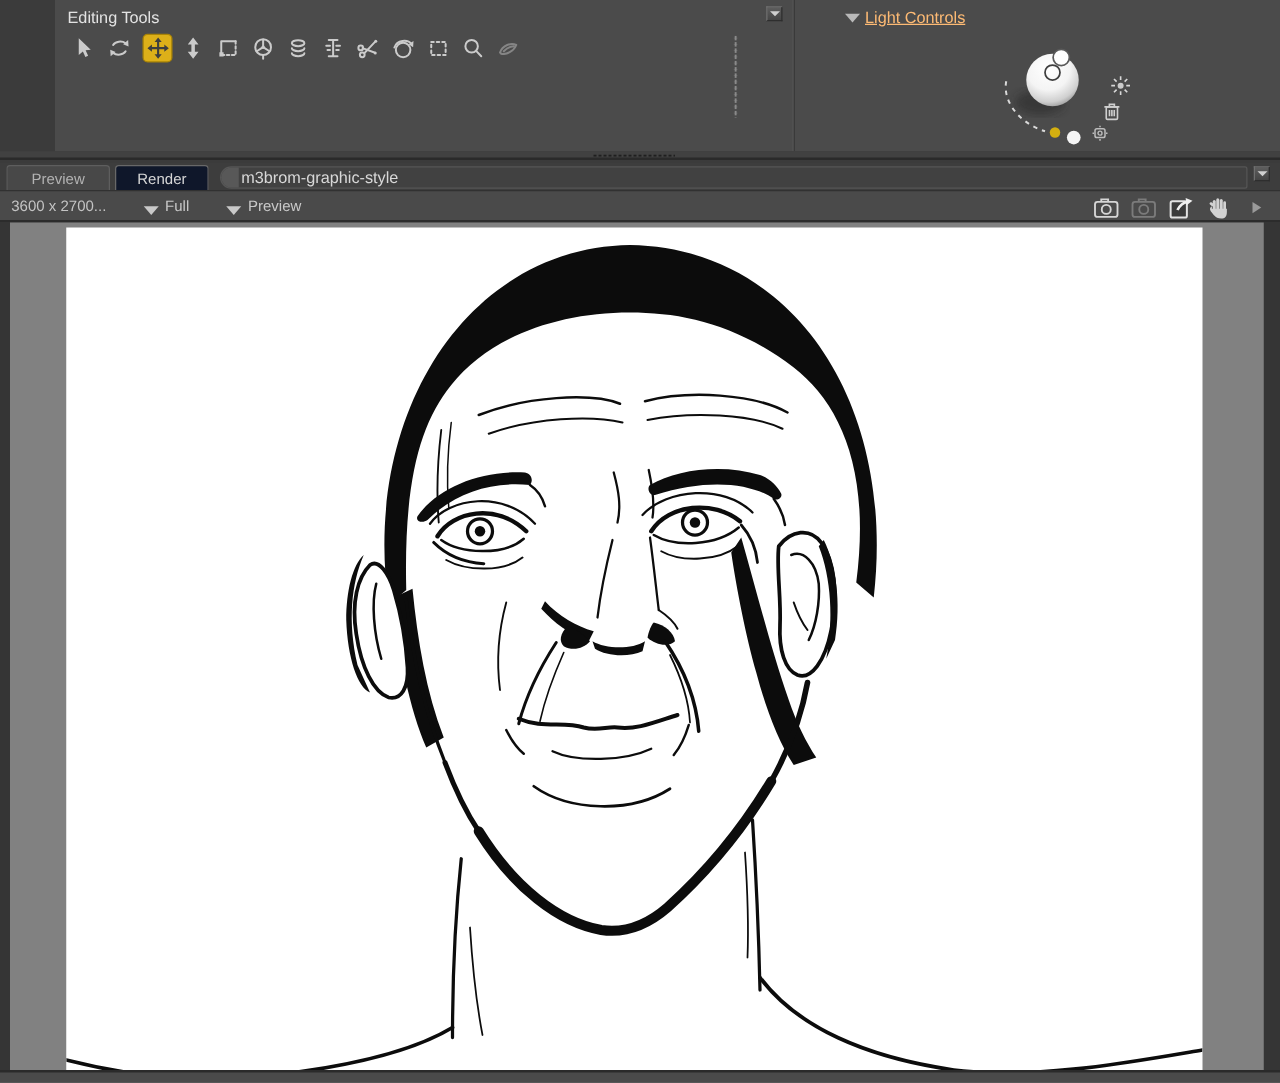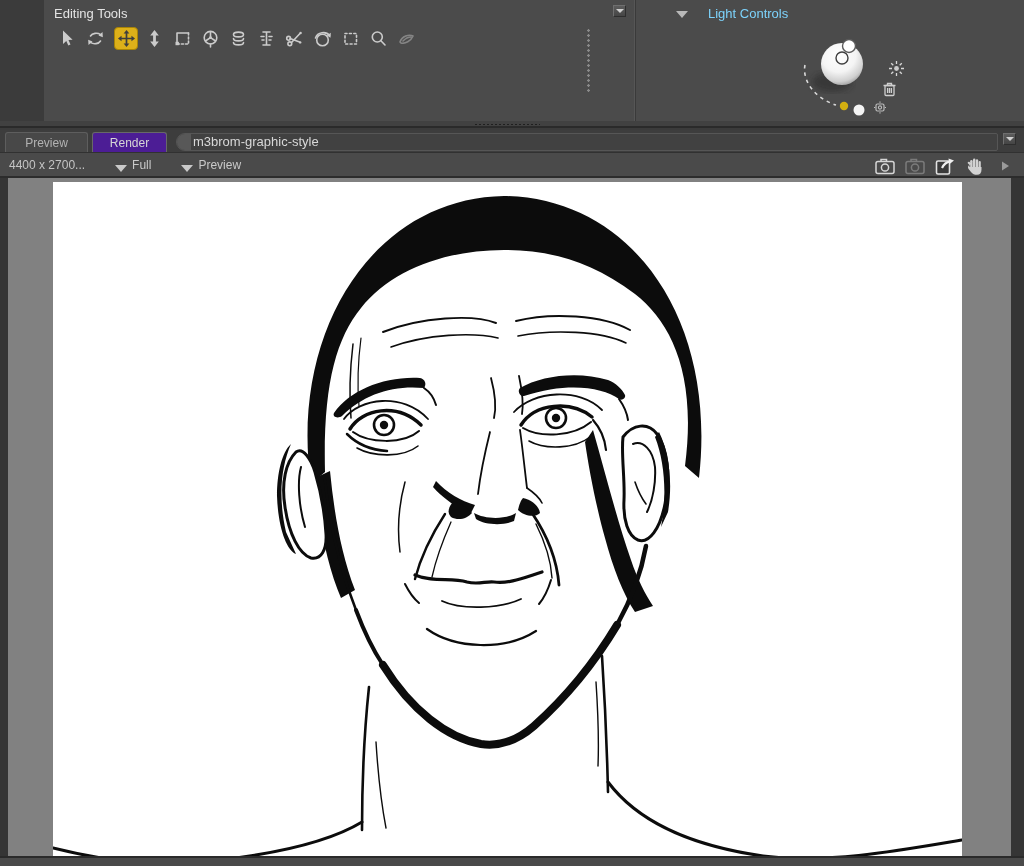--- a/index.html
+++ b/index.html
@@ -7,21 +7,21 @@
     font-family:"Liberation Sans", sans-serif; }
   .win { position:relative; width:1024px; height:866px; }
 
   
   .top-panels { position:absolute; left:0; top:0; width:1024px; height:121px;
     display:flex; background:#4b4b4b;margin-left:44px; }
   .panel { position:relative; height:100%; }
   .panel-left { width:592px; border-right:1px solid #3a3a3a; box-shadow:inset -1px 0 0 #565656; }
   .panel-right { flex:1; }
   .panel-title { position:absolute; top:6px; left:10px; font-size:13px; color:#e3e3e3; }
-  .panel-right .panel-title { left:72px; color:#7dd3fc; }
+  .panel-right .panel-title { left:56px; color:#fdba74;text-decoration:underline; }
   .collapse-tri { position:absolute; top:11px; left:40px; width:0; height:0;
     border-left:6px solid transparent; border-right:6px solid transparent;
     border-top:7px solid #b9b9b9; }
   .menu-btn { position:absolute; width:13px; height:12px; background:linear-gradient(#5d5d5d,#454545);
     border:1px solid #6f6f6f; border-bottom-color:#2e2e2e; border-right-color:#2e2e2e;
     display:flex; align-items:center; justify-content:center; cursor:pointer; }
   .menu-btn i { display:block; width:0; height:0; border-left:4px solid transparent;
     border-right:4px solid transparent; border-top:4px solid #d0d0d0; }
   .v-grip { position:absolute; left:587px; top:28px; width:3px; height:66px;
     background-image:radial-gradient(#8a8a8a 1px, transparent 1.2px); background-size:3px 5px; }
@@ -45,21 +45,21 @@
   .h-grip { position:absolute; left:474px; top:2px; width:66px; height:3px;
     background-image:radial-gradient(#1f1f1f 1px, transparent 1.2px); background-size:4px 3px; }
 
   
   .tab-bar { position:absolute; left:0; top:130px; width:1024px; height:22px; background:#3d3d3d; }
   .tab { position:absolute; top:2px; height:20px; font-size:12px; display:flex;
     align-items:center; justify-content:center; cursor:pointer;
     border-radius:3px 3px 0 0; }
   .tab-preview { left:5px; width:83px; background:#484848; border:1px solid #5e5e5e;
     border-bottom:none; color:#b2b2b2; }
-  .tab-render { left:92px; width:75px; background:#4c1d95; border:1px solid #686868;
+  .tab-render { left:92px; width:75px; background:#0f172a; border:1px solid #686868;
     border-bottom:none; color:#d6d6d6;text-align:center; }
   .name-field { position:absolute; left:176px; top:3px; width:822px; height:18px;
     background:#414141; border:1px solid #565656; border-radius:9px 2px 2px 9px;
     color:#d8d8d8; font-size:13px; line-height:16px; padding-left:16px; }
   .name-field::before { content:""; position:absolute; left:0; top:0; width:14px; height:16px;
     background:#585858; border-radius:8px 0 0 8px; }
   .tab-bar .menu-btn { right:8px; top:3px; }
 
   
   .render-toolbar { position:absolute; left:0; top:152px; width:1024px; height:26px;
@@ -255,21 +255,21 @@
   <div class="tab-bar">
     <div class="tab tab-preview">Preview</div>
     <div class="tab tab-render">Render</div>
     <div class="name-field">m3brom-graphic-style</div>
     <span class="menu-btn">
         <i></i>
       </span>
   </div>
 
   <div class="render-toolbar">
-    <span class="rt-dims">4400 x 2700...</span>
+    <span class="rt-dims">3600 x 2700...</span>
     <span class="rt-drop">
       <i class="tri"></i>
       <span>Full</span>
     </span>
     <span class="rt-drop">
       <i class="tri"></i>
       <span>Preview</span>
     </span>
 
     <span class="rt-right">

